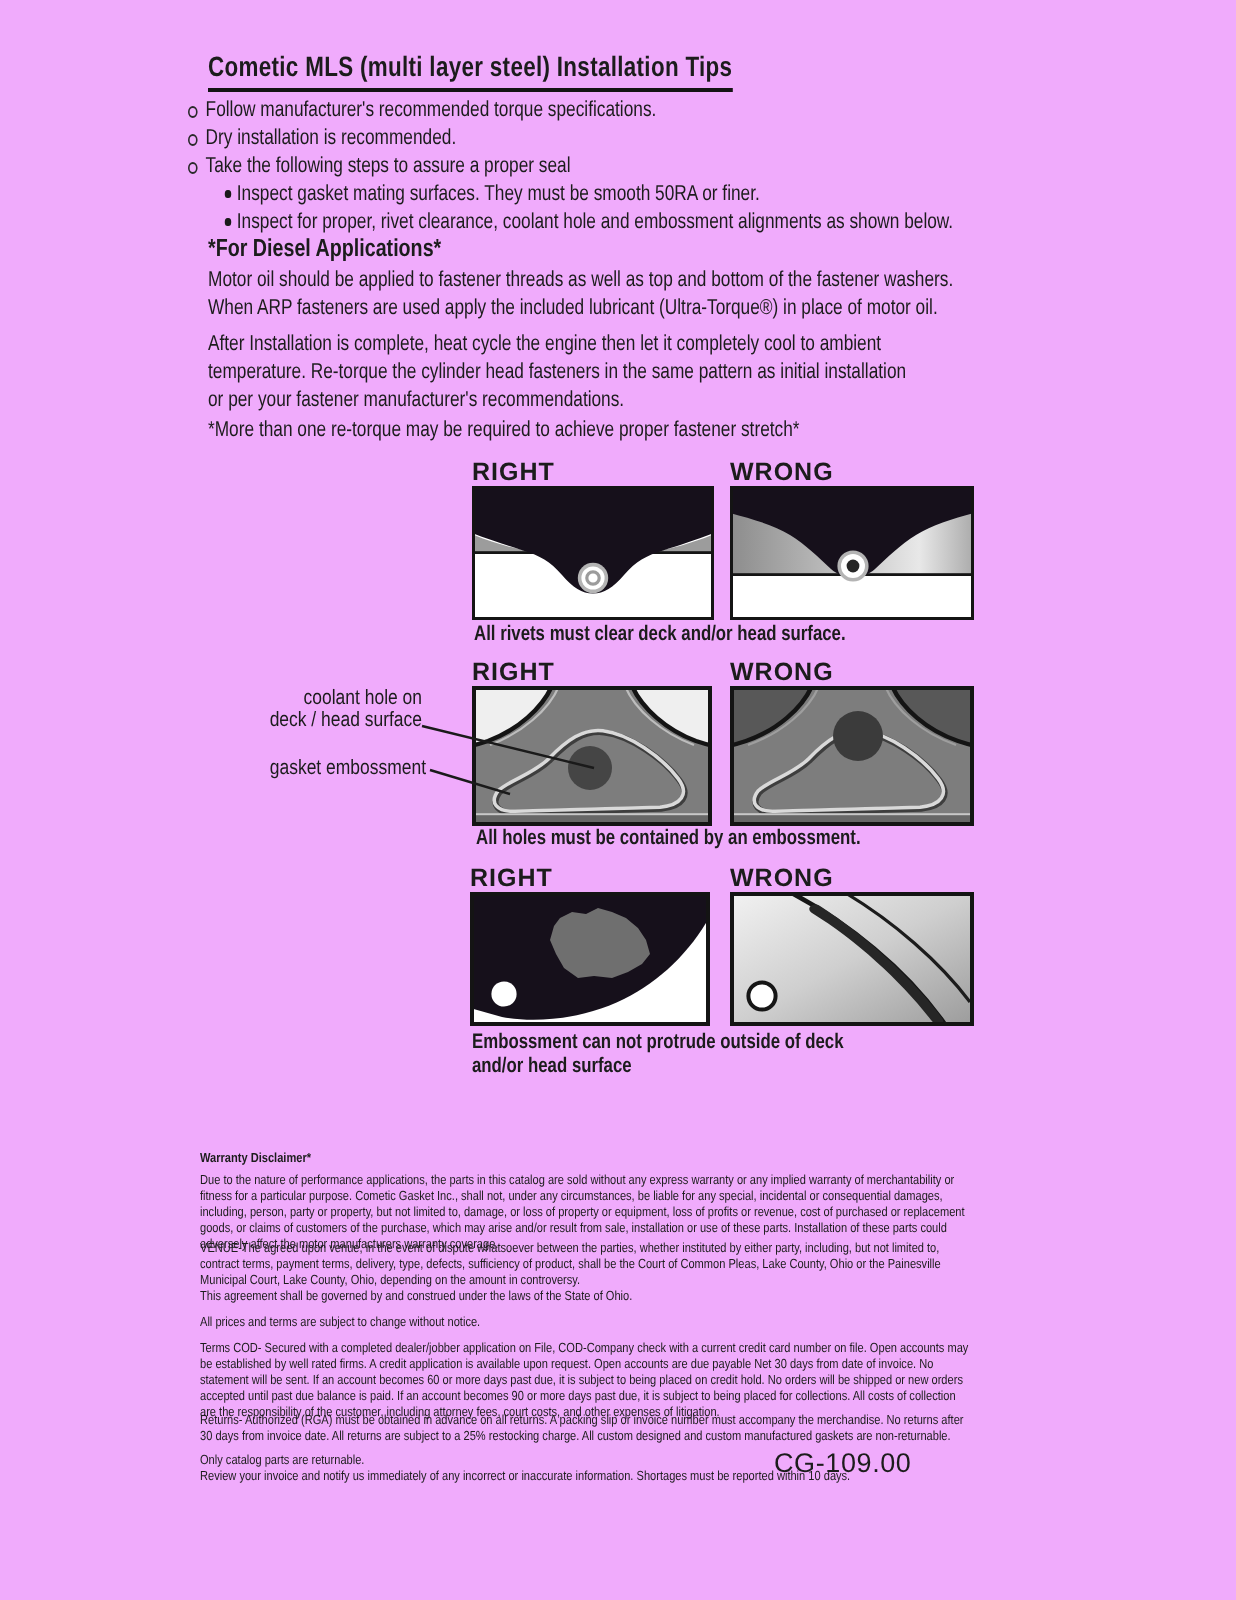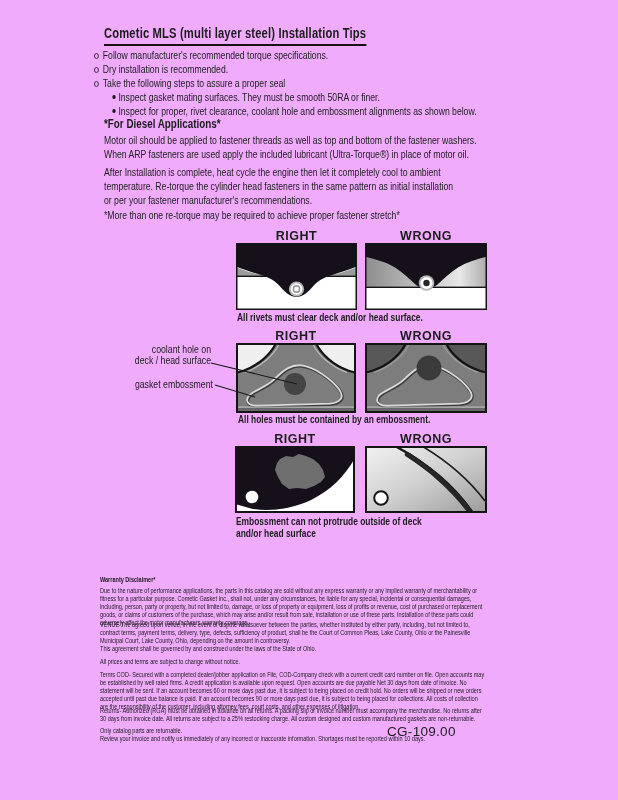--- a/index.html
+++ b/index.html
@@ -26,21 +26,21 @@
     margin:4.5px 5px 0 0; flex:0 0 auto;
   }
   .b-fill {
     width:3.5px; height:3.5px; background:#1a1a1a; border-radius:50%;
     margin:5px 4px 0 0; flex:0 0 auto;
   }
   .sec-head { left:104px; top:117px; font-size:12.3px; font-weight:bold; }
   .para { left:104px; width:620px; font-size:10.8px; line-height:13.8px; }
   .p1 { top:134px; } .p2 { top:166px; } .p3 { top:209px; }
 
-  .rw-label { position:absolute; font-size:12.5px; font-weight:bold; letter-spacing:.5px; text-align:center; }
+  .rw-label { position:absolute; font-size:12.5px; font-weight:bold; letter-spacing:.5px; text-align:left; }
   .caption { position:absolute; font-size:10.5px; font-weight:bold; line-height:11.5px; width:320px; }
   .dbox { position:absolute; }
   .dbox svg { display:block; width:100%; height:100%; }
 
   .callout { position:absolute; font-size:10.4px; line-height:11px; text-align:right; }
 
   .legal { left:100px; width:560px; font-size:6.6px; line-height:8px; }
   .legal-head { font-weight:bold; }
   .page-code { left:387px; top:724px; font-size:13.5px; letter-spacing:.3px; }
 </style>

